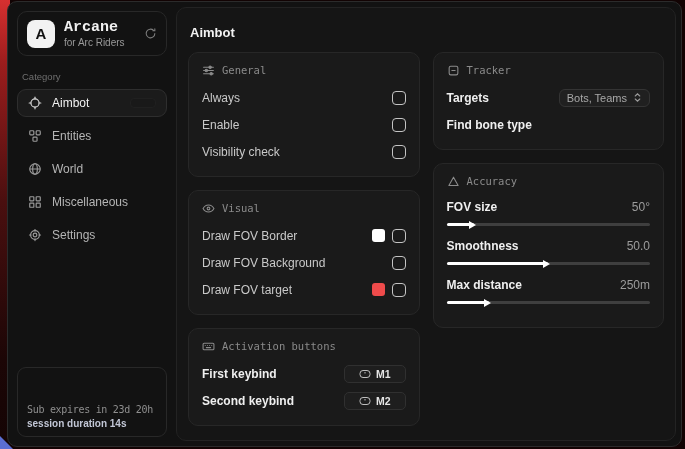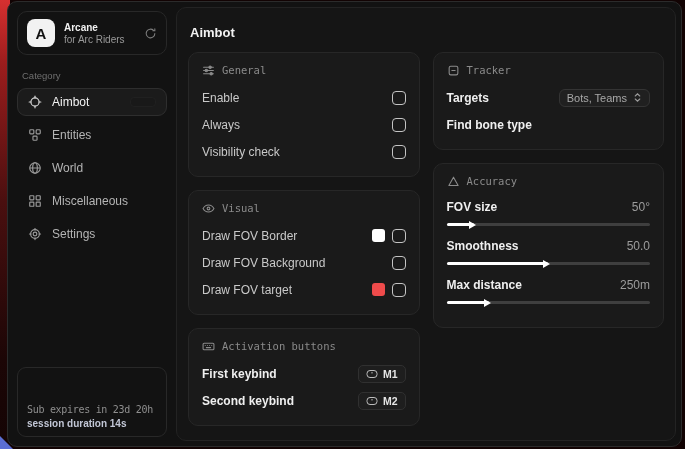--- a/index.html
+++ b/index.html
@@ -11,21 +11,21 @@
     border-bottom:13px solid #5b6ed3; border-right:13px solid transparent; }
   .window { position:absolute; left:7px; top:1px; right:3px; bottom:2px; background:#121212;
     border:1px solid #2b2b2b; border-radius:10px; display:flex; overflow:hidden; }
 
   
   .sidebar { width:168px; min-width:168px; padding:9px 9px; display:flex; flex-direction:column; }
   .brand { display:flex; align-items:center; gap:9px; border:1px solid #282828; border-radius:10px; padding:7px 9px; }
   .logo { width:28px; height:28px; background:#f2f2f2; border-radius:8px; color:#111; font-weight:bold;
     font-size:15px; display:flex; align-items:center; justify-content:center; }
   .brand-text { display:flex; flex-direction:column; gap:1px; }
-  .brand-name { font-size:10px; font-weight:bold; color:#f0f0f0; }
+  .brand-name { font-size:15px; font-weight:bold; color:#f0f0f0;font-family:Liberation Mono, monospace; }
   .brand-sub { font-size:10px; color:#9a9a9a; }
   .brand-refresh { margin-left:auto; color:#7d7d7d; display:flex; }
   .category { font-size:9.5px; color:#6f6f6f; margin:15px 5px 7px; }
   .nav { display:flex; flex-direction:column; gap:5px; }
   .nav-item { display:flex; align-items:center; gap:10px; padding:6px 10px; border-radius:9px;
     border:1px solid transparent; color:#b5b5b5; font-size:12px; cursor:pointer; position:relative; }
   .nav-item.active { background:#1b1b1b; border-color:#2e2e2e; color:#f2f2f2; }
   .nav-item .nicon { display:flex; color:#9a9a9a; }
   .nav-item.active .nicon { color:#d8d8d8; }
   .ghost-badge { position:absolute; right:10px; width:26px; height:10px; border-radius:4px;
@@ -45,21 +45,21 @@
     font-family:"DejaVu Sans Mono", monospace; font-size:10.5px; margin-bottom:9px; }
   .card-head .cicon { display:flex; color:#8b8b8b; }
   .row { display:flex; align-items:center; justify-content:space-between; min-height:23px; }
   .row + .row { margin-top:4px; }
   .lbl { font-size:12px; color:#c9c9c9; }
   .lbl.strong { color:#efefef; font-weight:bold; }
   .checkbox { width:14px; height:14px; border:1.5px solid #c4c4c4; border-radius:4px; background:transparent; cursor:pointer; }
   .right-controls { display:flex; align-items:center; gap:7px; }
   .swatch { width:13px; height:13px; border-radius:3px; cursor:pointer; }
   .key-badge { display:flex; align-items:center; gap:5px; background:#1e1e1e; border:1px solid #303030;
-    border-radius:5px; padding:2px 7px; font-size:10.5px; font-weight:bold; color:#e5e5e5; cursor:pointer; }
+    border-radius:5px; padding:2px 14px; font-size:10.5px; font-weight:bold; color:#e5e5e5; cursor:pointer; }
   .key-badge .kicon { display:flex; color:#bdbdbd; }
   .select-btn { display:flex; align-items:center; gap:6px; background:#202020; border:1px solid #343434;
     border-radius:6px; padding:2px 7px; font-size:11px; color:#a8a8a8; cursor:pointer; max-width:150px; }
   .select-btn .sel-val { white-space:nowrap; overflow:hidden; text-overflow:ellipsis; }
   .select-btn .updown { display:flex; color:#9a9a9a; flex:none; }
   .acc-row { margin-top:6px; }
   .acc-top { display:flex; align-items:center; justify-content:space-between; min-height:20px; }
   .acc-val { font-size:12px; color:#9c9c9c; }
   .slider-track { position:relative; height:3px; background:#3f3f3f; border-radius:2px; margin:6px 0 10px; cursor:pointer; }
   .slider-fill { position:relative; height:3px; background:#ffffff; border-radius:2px; }
@@ -171,25 +171,25 @@
                     <line x1="3" y1="12" x2="21" y2="12"></line>
                     <line x1="3" y1="18" x2="21" y2="18"></line>
                     <circle cx="15" cy="6" r="2.2" fill="currentColor"></circle>
                     <circle cx="8" cy="12" r="2.2" fill="currentColor"></circle>
                     <circle cx="17" cy="18" r="2.2" fill="currentColor"></circle>
                   </svg>
               </span>
               <span>General</span>
             </div>
             <div class="row">
+              <span class="lbl">Always</span>
+              <span class="checkbox"></span>
+            </div>
+            <div class="row">
               <span class="lbl">Enable</span>
-              <span class="checkbox"></span>
-            </div>
-            <div class="row">
-              <span class="lbl">Always</span>
               <span class="checkbox"></span>
             </div>
             <div class="row">
               <span class="lbl">Visibility check</span>
               <span class="checkbox"></span>
             </div>
           </div>
 
           <div class="card">
             <div class="card-head">

